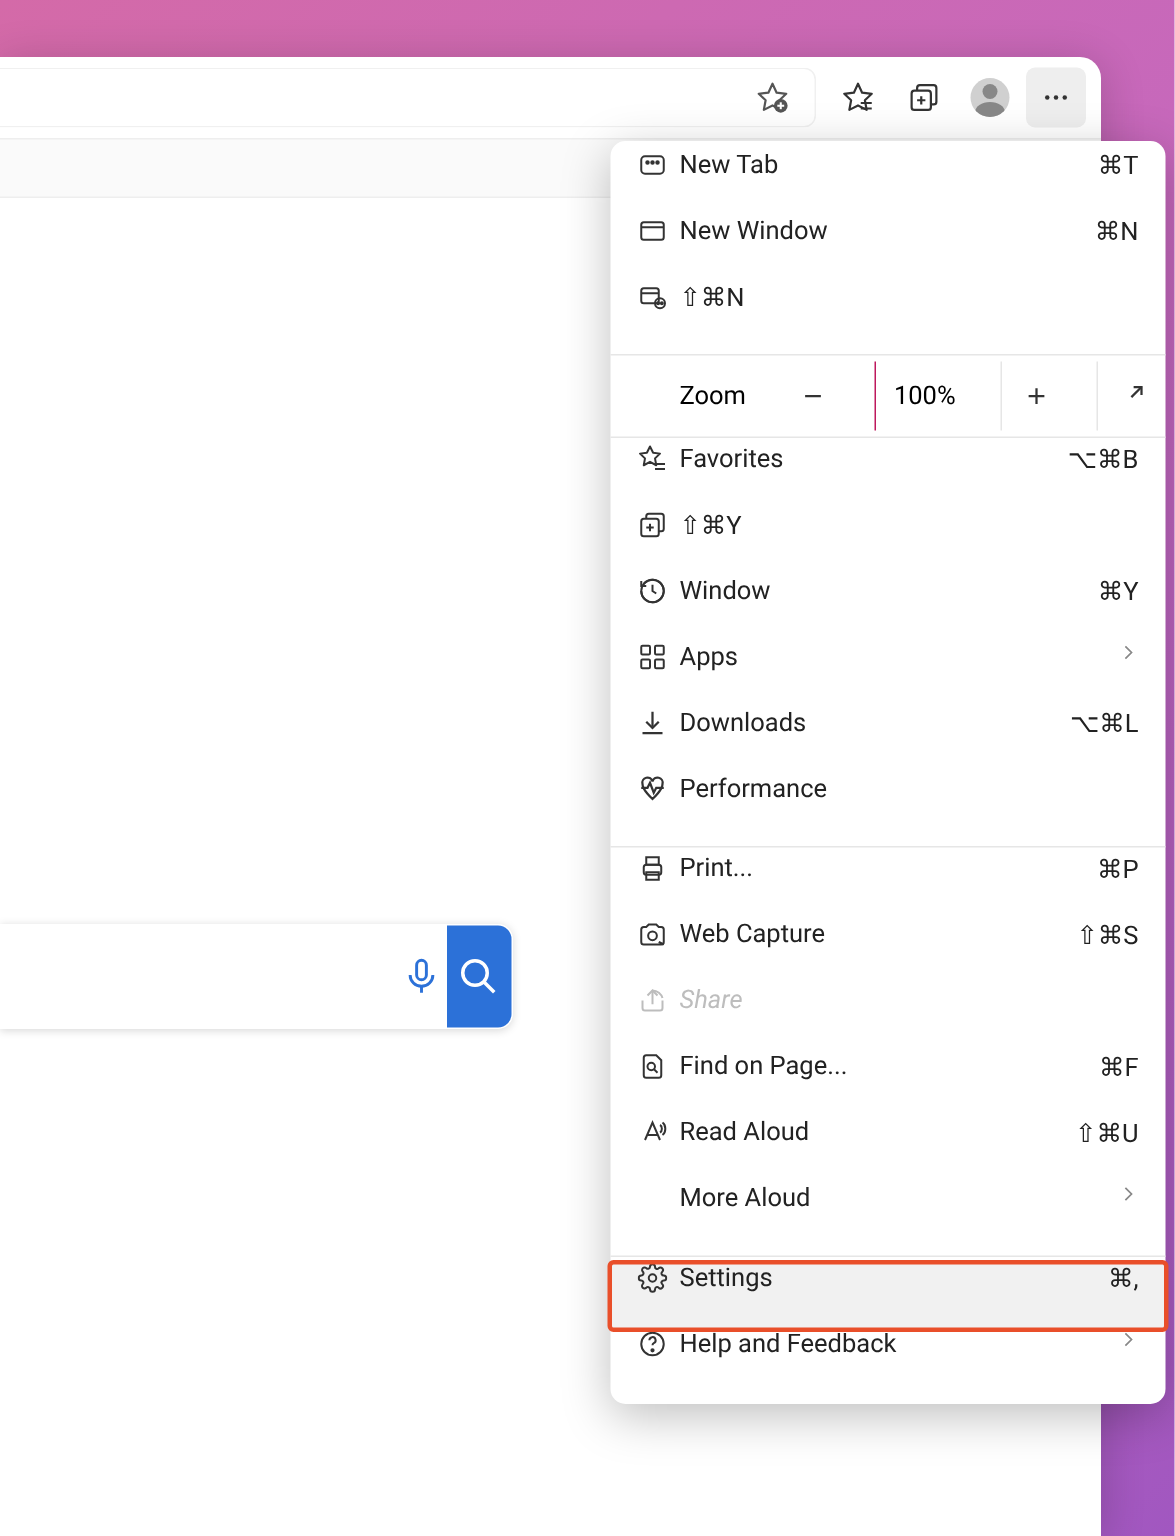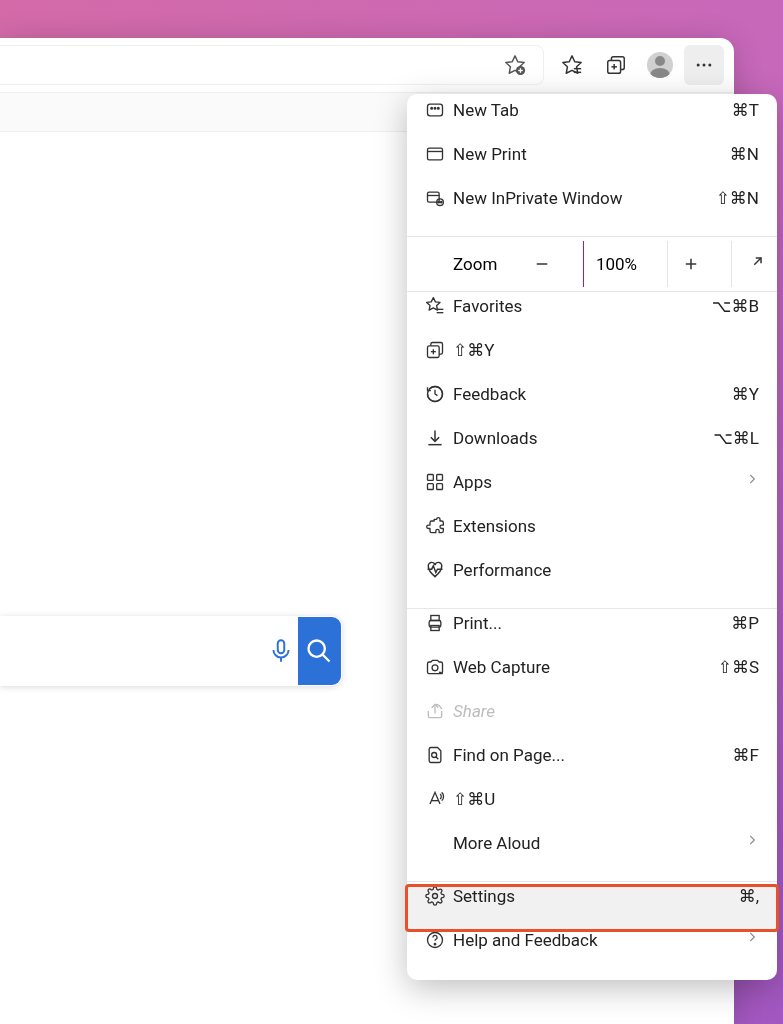--- a/index.html
+++ b/index.html
@@ -304,35 +304,34 @@
     <span class="shortcut">⌘T</span>
   </div>
 
   <div class="menu-item">
     <span class="icon">
       <svg width="20" height="20" viewBox="0 0 24 24" fill="none" stroke="#333" stroke-width="1.6">
           <rect x="3" y="5" width="18" height="14" rx="2"></rect>
           <line x1="3" y1="9" x2="21" y2="9"></line>
         </svg>
     </span>
-    <span class="label">New Print</span>
+    <span class="label">New Window</span>
     <span class="shortcut">⌘N</span>
   </div>
 
   <div class="menu-item">
     <span class="icon">
       <svg width="20" height="20" viewBox="0 0 24 24" fill="none" stroke="#333" stroke-width="1.6">
           <rect x="3" y="5" width="14" height="12" rx="2"></rect>
           <line x1="3" y1="9" x2="17" y2="9"></line>
           <circle cx="18" cy="17" r="4"></circle>
           <circle cx="16.5" cy="17" r="0.8" fill="#333"></circle>
           <circle cx="19.5" cy="17" r="0.8" fill="#333"></circle>
         </svg>
     </span>
-    <span class="label">New InPrivate Window</span>
     <span class="shortcut">⇧⌘N</span>
   </div>
 
   <div class="menu-sep"></div>
 
   <div class="zoom-row">
     <span class="zlabel">Zoom</span>
     <div class="zminus">
       <svg width="18" height="18" viewBox="0 0 24 24" stroke="#333" stroke-width="2">
           <line x1="5" y1="12" x2="19" y2="12"></line>
@@ -382,61 +381,53 @@
 
   <div class="menu-item">
     <span class="icon">
       <svg width="20" height="20" viewBox="0 0 24 24" fill="none" stroke="#333" stroke-width="1.6">
           <circle cx="12" cy="12" r="9"></circle>
           <polyline points="12,7 12,12 15,14"></polyline>
           <path d="M3 12a9 9 0 1 0 2-5.7"></path>
           <polyline points="3,4 3,8 7,8"></polyline>
         </svg>
     </span>
-    <span class="label">Feedback</span>
+    <span class="label">Window</span>
     <span class="shortcut">⌘Y</span>
+  </div>
+
+  <div class="menu-item">
+    <span class="icon">
+      <svg width="20" height="20" viewBox="0 0 24 24" fill="none" stroke="#333" stroke-width="1.6">
+          <rect x="3" y="3" width="7" height="7" rx="1"></rect>
+          <rect x="14" y="3" width="7" height="7" rx="1"></rect>
+          <rect x="3" y="14" width="7" height="7" rx="1"></rect>
+          <rect x="14" y="14" width="7" height="7" rx="1"></rect>
+        </svg>
+    </span>
+    <span class="label">Apps</span>
+    <span class="chevron">
+      <svg width="14" height="14" viewBox="0 0 24 24" fill="none" stroke="#888" stroke-width="2">
+          <polyline points="9,5 16,12 9,19"></polyline>
+        </svg>
+    </span>
   </div>
 
   <div class="menu-item">
     <span class="icon">
       <svg width="20" height="20" viewBox="0 0 24 24" fill="none" stroke="#333" stroke-width="1.8">
           <line x1="12" y1="3" x2="12" y2="15"></line>
           <polyline points="7,11 12,16 17,11"></polyline>
           <line x1="4" y1="20" x2="20" y2="20"></line>
         </svg>
     </span>
     <span class="label">Downloads</span>
     <span class="shortcut">⌥⌘L</span>
   </div>
 
-  <div class="menu-item">
-    <span class="icon">
-      <svg width="20" height="20" viewBox="0 0 24 24" fill="none" stroke="#333" stroke-width="1.6">
-          <rect x="3" y="3" width="7" height="7" rx="1"></rect>
-          <rect x="14" y="3" width="7" height="7" rx="1"></rect>
-          <rect x="3" y="14" width="7" height="7" rx="1"></rect>
-          <rect x="14" y="14" width="7" height="7" rx="1"></rect>
-        </svg>
-    </span>
-    <span class="label">Apps</span>
-    <span class="chevron">
-      <svg width="14" height="14" viewBox="0 0 24 24" fill="none" stroke="#888" stroke-width="2">
-          <polyline points="9,5 16,12 9,19"></polyline>
-        </svg>
-    </span>
-  </div>
-
-  <div class="menu-item">
-    <span class="icon">
-      <svg width="20" height="20" viewBox="0 0 24 24" fill="none" stroke="#333" stroke-width="1.6">
-          <path d="M14 4a2 2 0 1 1 4 0v2h2a2 2 0 0 1 2 2v3h-2a2 2 0 1 0 0 4h2v3a2 2 0 0 1-2 2h-3v-2a2 2 0 1 0-4 0v2H8a2 2 0 0 1-2-2v-3H4a2 2 0 1 1 0-4h2V8a2 2 0 0 1 2-2h3V4z" stroke-linejoin="round"></path>
-        </svg>
-    </span>
-    <span class="label">Extensions</span>
-  </div>
 
   <div class="menu-item">
     <span class="icon">
       <svg width="20" height="20" viewBox="0 0 24 24" fill="none" stroke="#333" stroke-width="1.8">
           <path d="M20 8c0 5-8 12-8 12S4 13 4 8a4 4 0 0 1 8-2 4 4 0 0 1 8 2z"></path>
           <polyline points="3,11 8,11 10,7 13,15 15,11 21,11" stroke="#333"></polyline>
         </svg>
     </span>
     <span class="label">Performance</span>
   </div>
@@ -493,20 +484,21 @@
 
   <div class="menu-item">
     <span class="icon">
       <svg width="20" height="20" viewBox="0 0 24 24" fill="none" stroke="#333" stroke-width="1.6">
           <path d="M6 18L12 4l6 14"></path>
           <line x1="8" y1="14" x2="16" y2="14"></line>
           <path d="M18 6c2 1 2 5 0 6"></path>
           <path d="M20 4c3 2 3 8 0 10"></path>
         </svg>
     </span>
+    <span class="label">Read Aloud</span>
     <span class="shortcut">⇧⌘U</span>
   </div>
 
   <div class="menu-item">
     <span class="icon"></span>
     <span class="label">More Aloud</span>
     <span class="chevron">
       <svg width="14" height="14" viewBox="0 0 24 24" fill="none" stroke="#888" stroke-width="2">
           <polyline points="9,5 16,12 9,19"></polyline>
         </svg>

